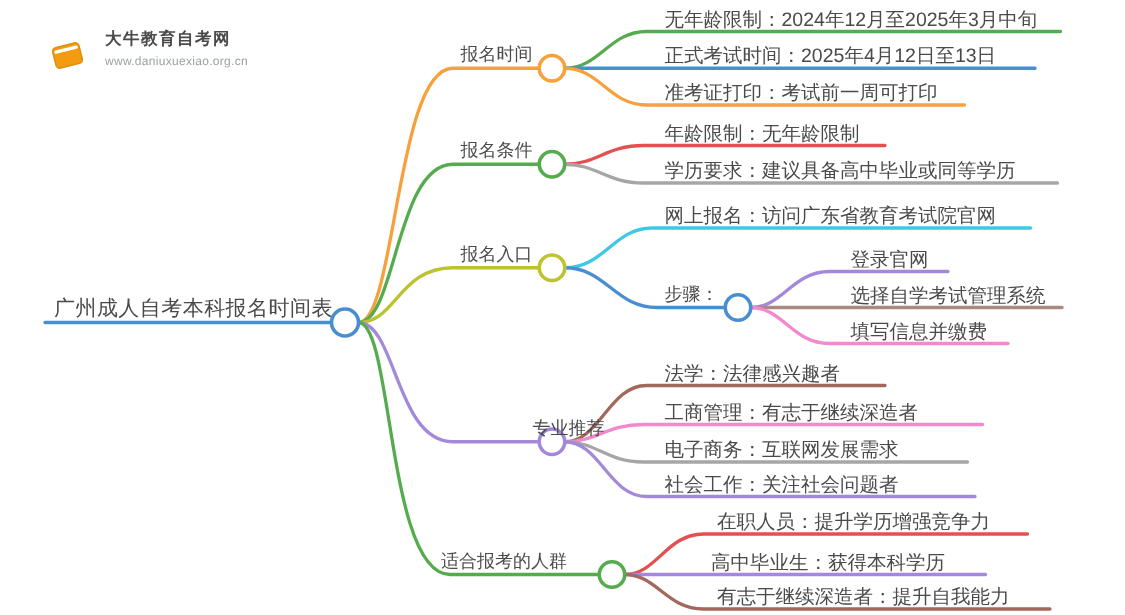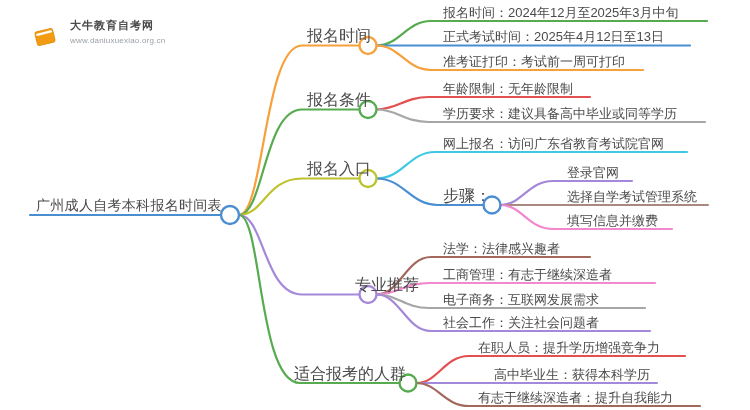--- a/index.html
+++ b/index.html
@@ -6,21 +6,21 @@
   body{
     width:750px;height:410px;position:relative;overflow:hidden;
     background:#ffffff;
     font-family:"Liberation Sans", sans-serif;
   }
   #edges{position:absolute;left:0;top:0;}
   .node{
     position:absolute;white-space:nowrap;color:#4a4a4a;
   }
   .leaf{font-size:13px;line-height:15px;}
-  .branch{font-size:16px;line-height:16px;}
+  .branch{font-size:12px;line-height:16px;}
   .root-label{font-size:14px;line-height:16px;letter-spacing:.3px;}
   .logo{position:absolute;left:28px;top:16px;display:flex;align-items:flex-start;gap:8px;}
   .logo-text{padding-top:2px;}
   .logo-title{font-size:11px;font-weight:bold;color:#4a4a4a;letter-spacing:1px;}
   .logo-url{font-size:8px;color:#9aa0a6;margin-top:3px;letter-spacing:.2px;}
   svg path{fill:none;stroke-width:2.2;stroke-linecap:round;}
   svg circle{fill:#ffffff;stroke-width:2.4;}
 </style>
 </head>
 <body>
@@ -83,21 +83,21 @@
   </svg>
   <div class="logo-text">
     <div class="logo-title">大牛教育自考网</div>
     <div class="logo-url">www.daniuxuexiao.org.cn</div>
   </div>
 </div>
 
 <div class="node root-label" style="left:36px;top:197px;">广州成人自考本科报名时间表</div>
 
 <div class="node branch" style="left:307px;top:28px;">报名时间</div>
-<div class="node leaf" style="left:443px;top:5px;">报名时间：2024年12月至2025年3月中旬</div>
+<div class="node leaf" style="left:443px;top:5px;">无年龄限制：2024年12月至2025年3月中旬</div>
 <div class="node leaf" style="left:443px;top:29px;">正式考试时间：2025年4月12日至13日</div>
 <div class="node leaf" style="left:443px;top:54px;">准考证打印：考试前一周可打印</div>
 
 <div class="node branch" style="left:307px;top:92px;">报名条件</div>
 <div class="node leaf" style="left:443px;top:81px;">年龄限制：无年龄限制</div>
 <div class="node leaf" style="left:443px;top:106px;">学历要求：建议具备高中毕业或同等学历</div>
 
 <div class="node branch" style="left:307px;top:161px;">报名入口</div>
 <div class="node leaf" style="left:443px;top:136px;">网上报名：访问广东省教育考试院官网</div>
 <div class="node branch" style="left:443px;top:188px;">步骤：</div>
@@ -106,14 +106,14 @@
 <div class="node leaf" style="left:567px;top:213px;">填写信息并缴费</div>
 
 <div class="node branch" style="left:311px;top:277px;margin-left:44px;">专业推荐</div>
 <div class="node leaf" style="left:443px;top:241px;">法学：法律感兴趣者</div>
 <div class="node leaf" style="left:443px;top:267px;">工商管理：有志于继续深造者</div>
 <div class="node leaf" style="left:443px;top:292px;">电子商务：互联网发展需求</div>
 <div class="node leaf" style="left:443px;top:315px;">社会工作：关注社会问题者</div>
 
 <div class="node branch" style="left:294px;top:366px;">适合报考的人群</div>
 <div class="node leaf" style="left:478px;top:340px;">在职人员：提升学历增强竞争力</div>
-<div class="node leaf" style="left:494px;top:367px;text-align:right;">高中毕业生：获得本科学历</div>
+<div class="node leaf" style="left:474px;top:367px;text-align:right;">高中毕业生：获得本科学历</div>
 <div class="node leaf" style="left:478px;top:390px;">有志于继续深造者：提升自我能力</div>
 
 </body></html>

